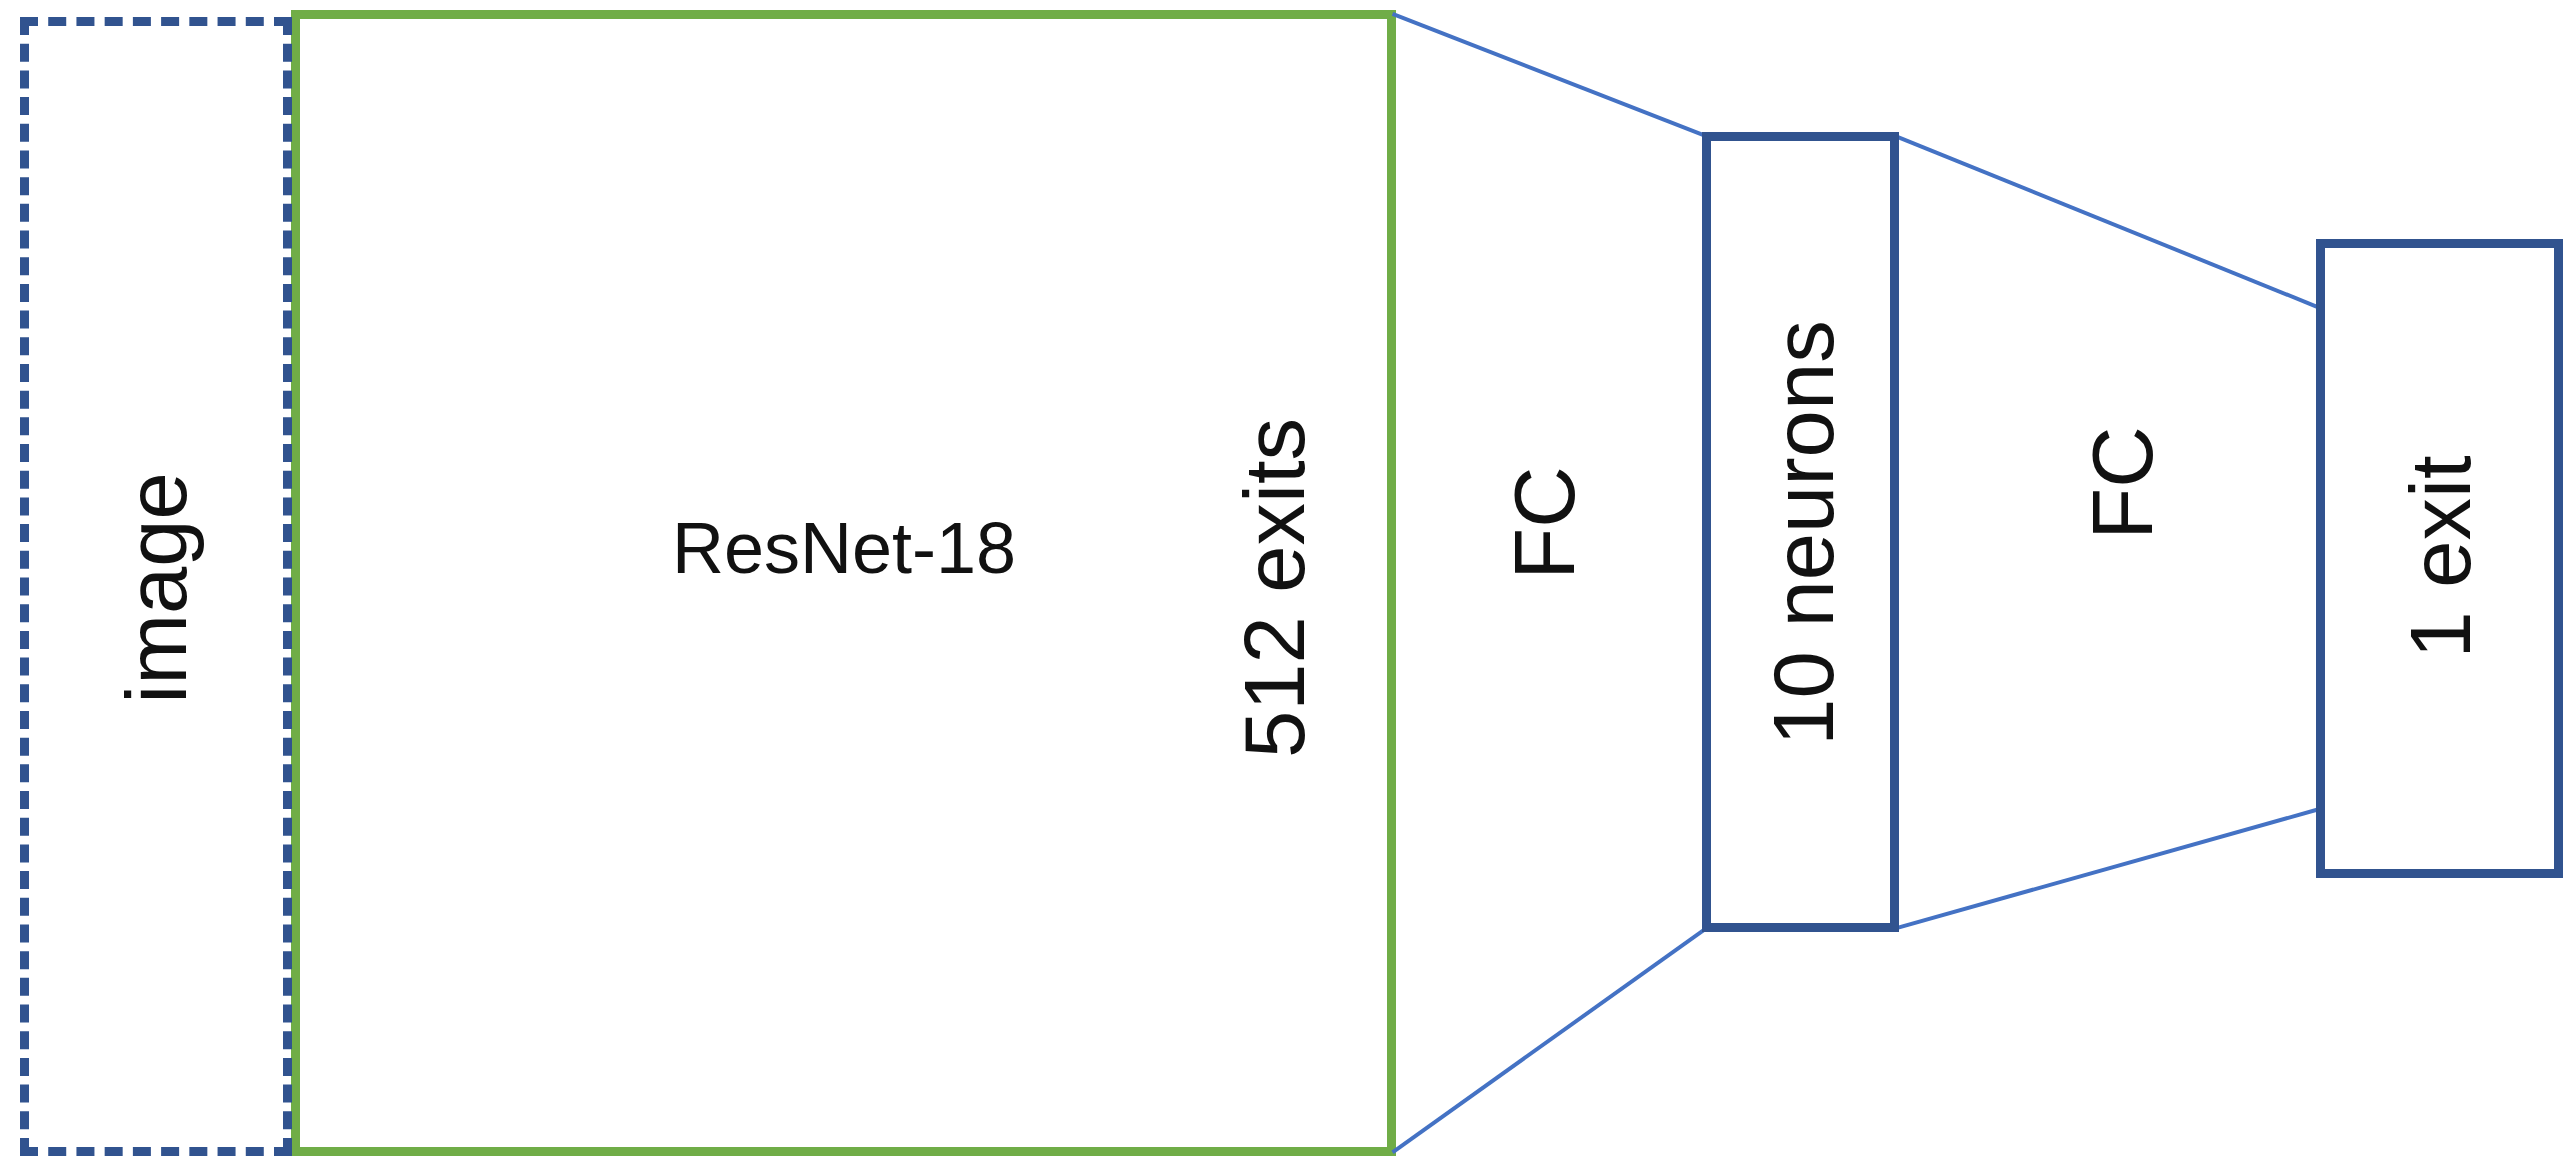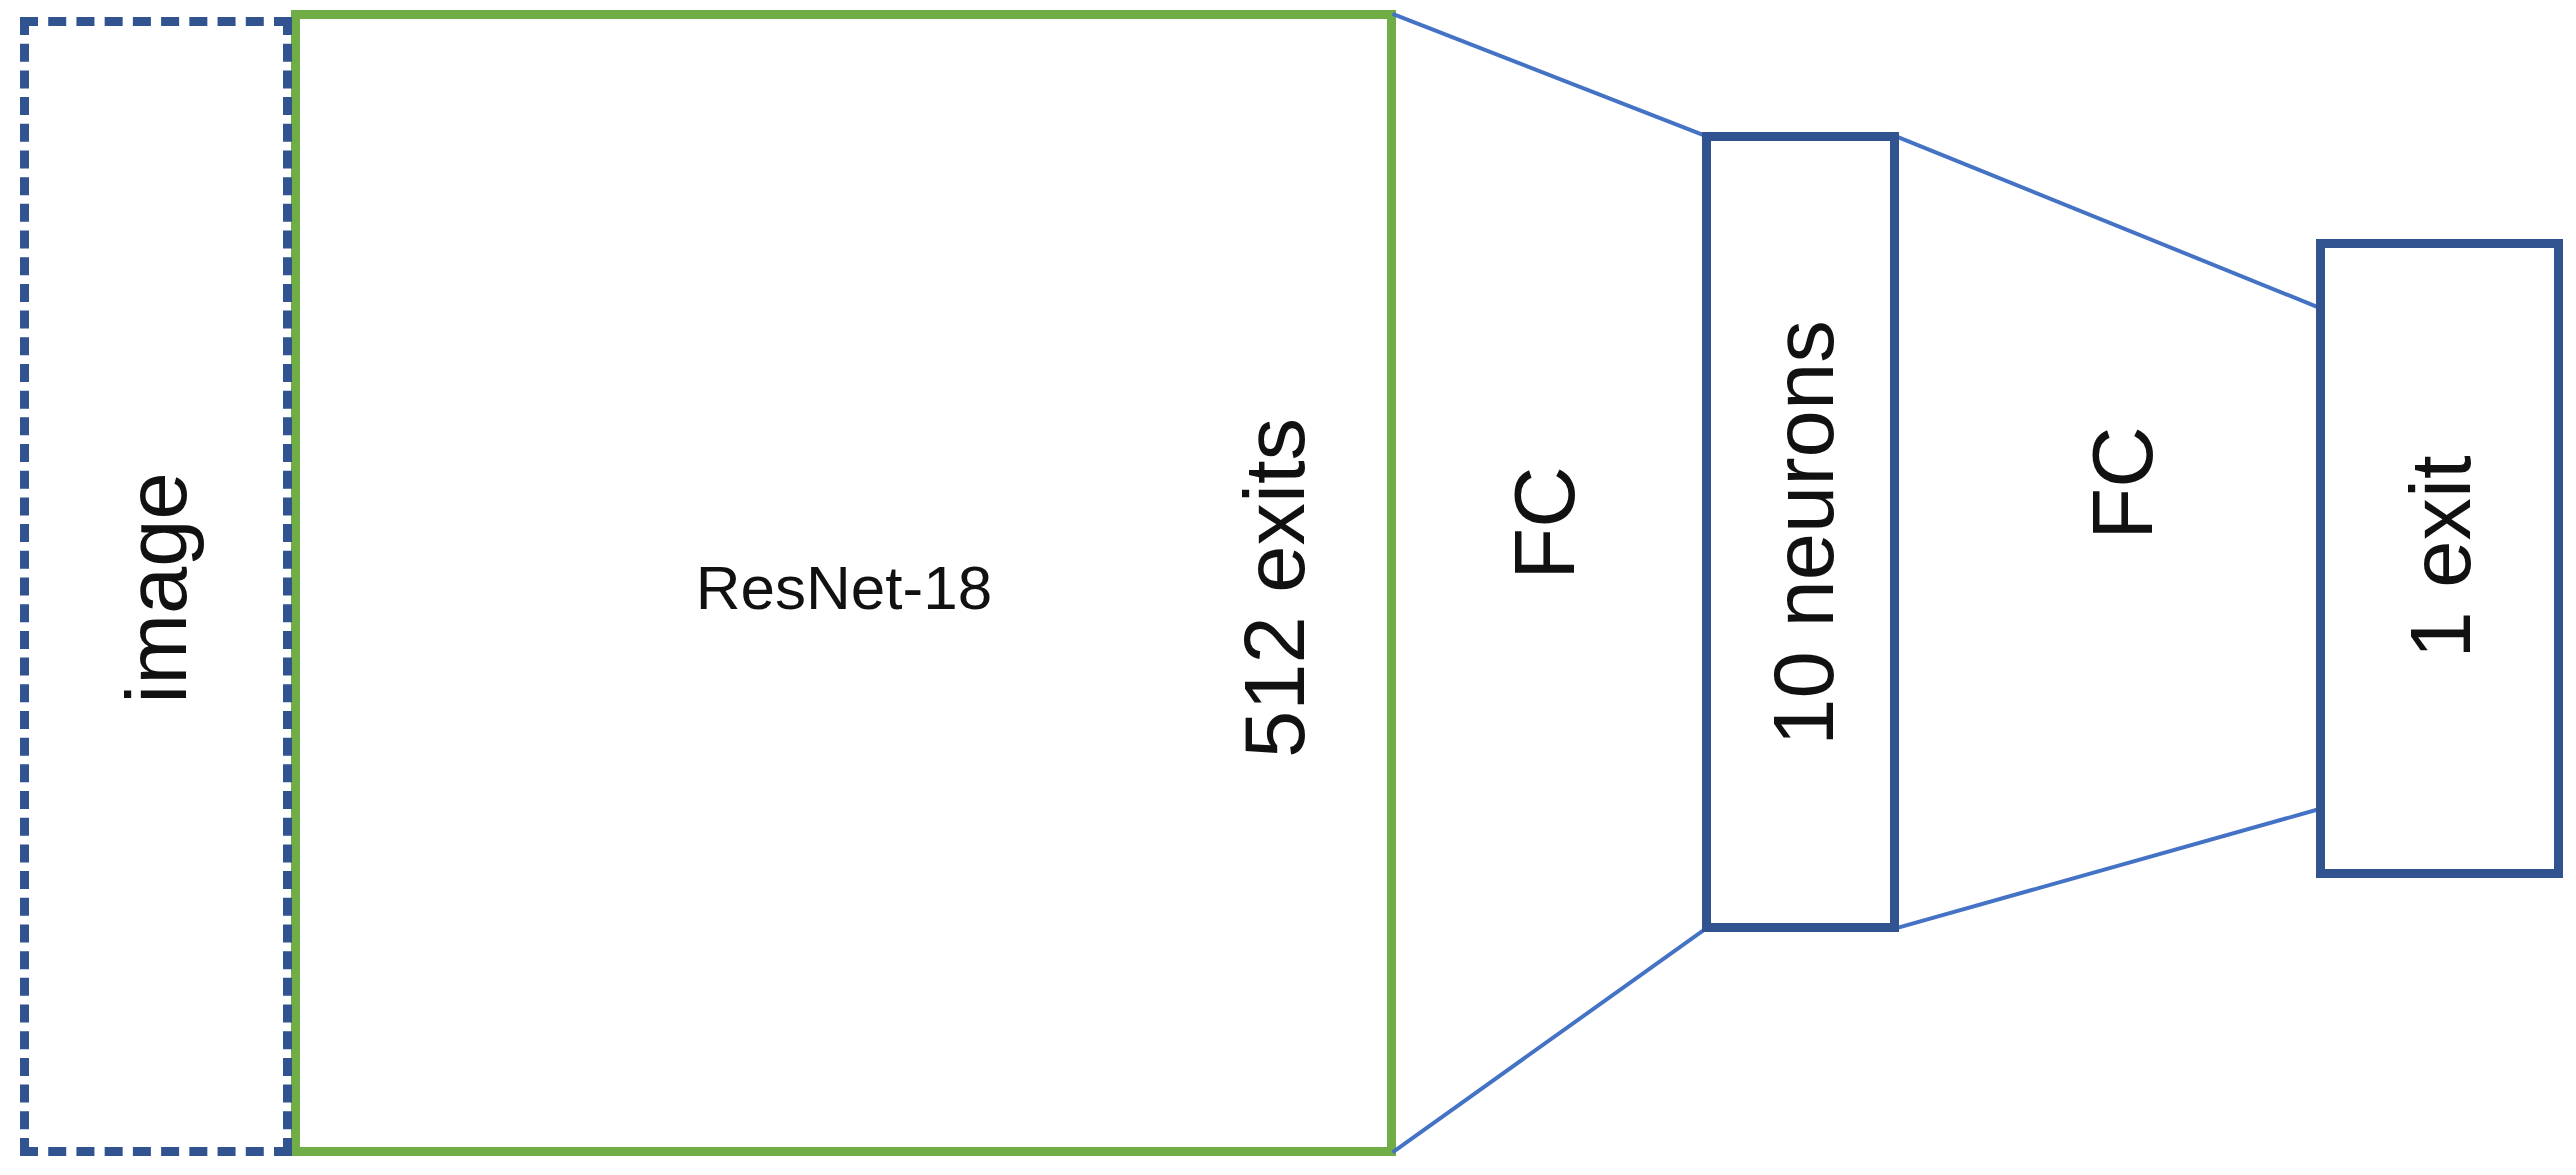--- a/index.html
+++ b/index.html
@@ -110,22 +110,21 @@
     transform: translate(-50%, -50%);
     white-space: nowrap;
     color: #111111;
     font-family: "Liberation Sans", sans-serif;
     line-height: 1;
     z-index: 8;
   }
   #resnet-label {
     left: 844px;
     top: 548px;
-    font-size: 62px;
-    margin-top: 40px;
+    font-size: 72px;
   }
 
   
   #connectors {
     position: absolute;
     left: 0;
     top: 0;
     width: 2576px;
     height: 1176px;
     z-index: 5;

